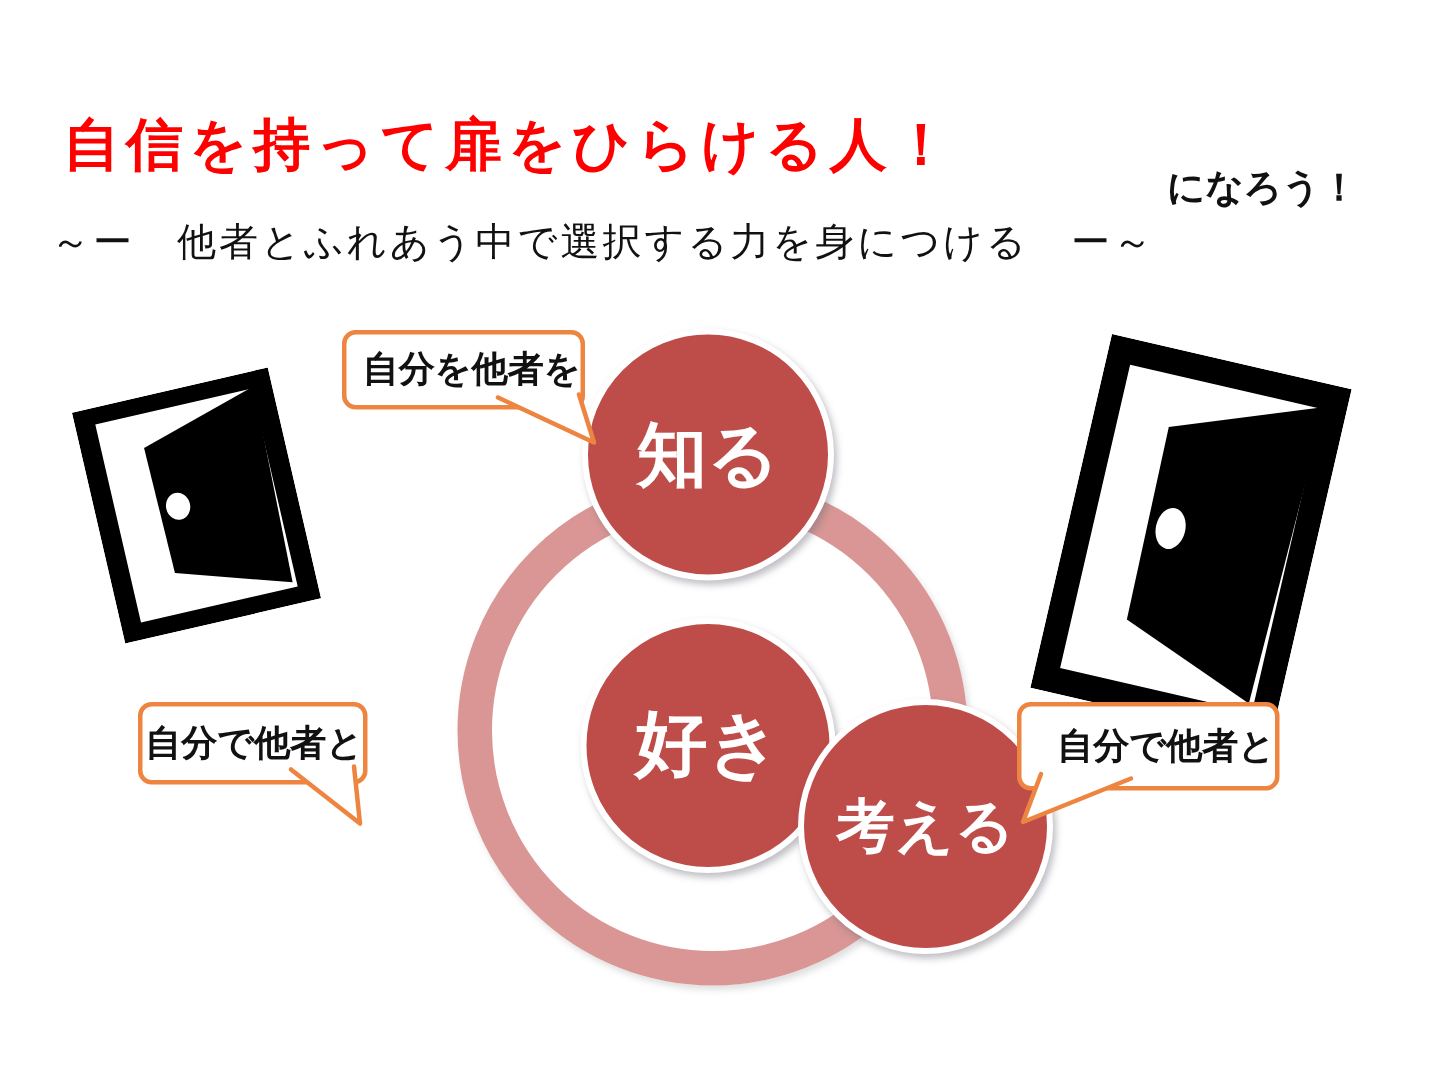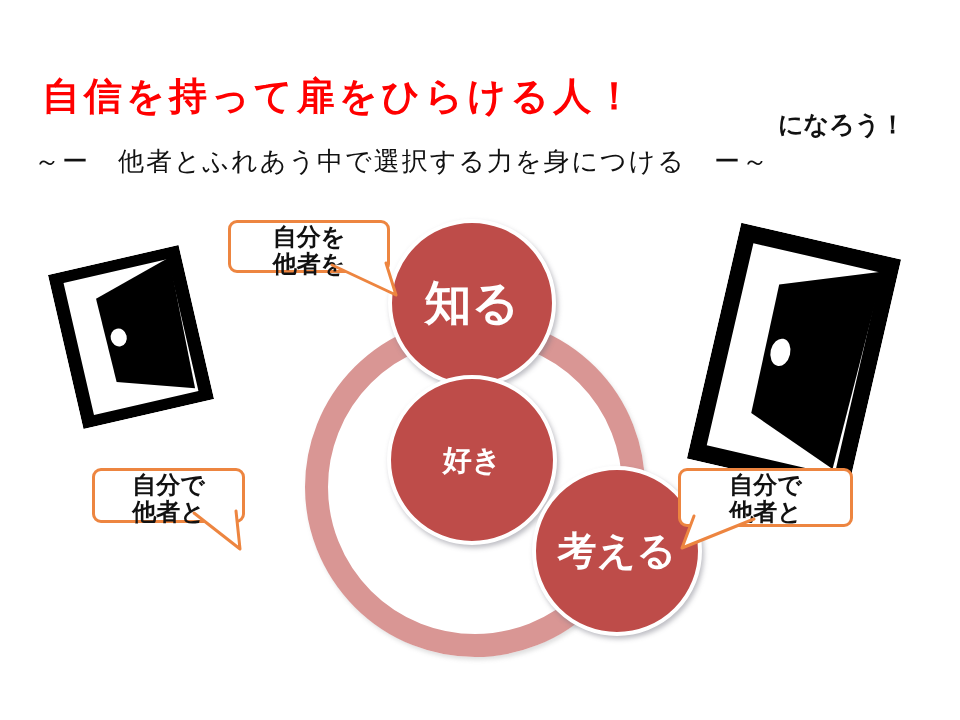--- a/index.html
+++ b/index.html
@@ -32,29 +32,29 @@
   }
   
   .circle{
     position:absolute;border-radius:50%;background:#BE4C49;
     border:4px solid #ffffff;
     box-shadow:2px 3px 5px rgba(110,110,125,.45);
     display:flex;align-items:center;justify-content:center;
     text-align:right;color:#ffffff;font-weight:bold;z-index:2;
   }
   .c-top   {left:388px;top:219px;width:160px;height:160px;font-size:47px;}
-  .c-center{left:387px;top:375px;width:162px;height:162px;font-size:29px;line-height:44px;}
+  .c-center{left:387px;top:412px;width:162px;height:162px;font-size:48px;line-height:44px;}
   .c-left  {left:228px;top:474px;width:160px;height:160px;font-size:47px;}
   .c-right {left:532px;top:466px;width:162px;height:162px;font-size:39px;}
   .circle .lines span{display:block;}
   
   .callout{
     position:absolute;background:#ffffff;border:3px solid #ED8540;
     border-radius:9px;z-index:4;
-    display:flex;flex-direction:column;align-items:center;justify-content:flex-start;
+    display:flex;flex-direction:row;align-items:center;justify-content:flex-end;
     font-size:24px;font-weight:600;color:#111111;line-height:27px;
     text-align:center;
   }
   .co-top  {left:228px;top:220px;width:156px;height:47px;}
   .co-left {left:92px; top:468px;width:147px;height:49px;}
   .co-right{left:678px;top:468px;width:169px;height:53px;}
   .tails{position:absolute;left:0;top:0;z-index:5;pointer-events:none;}
   
   .door{position:absolute;z-index:1;}
   .door-left {left:64px; top:258px;width:134px;height:158px;transform:rotate(-13deg);}

